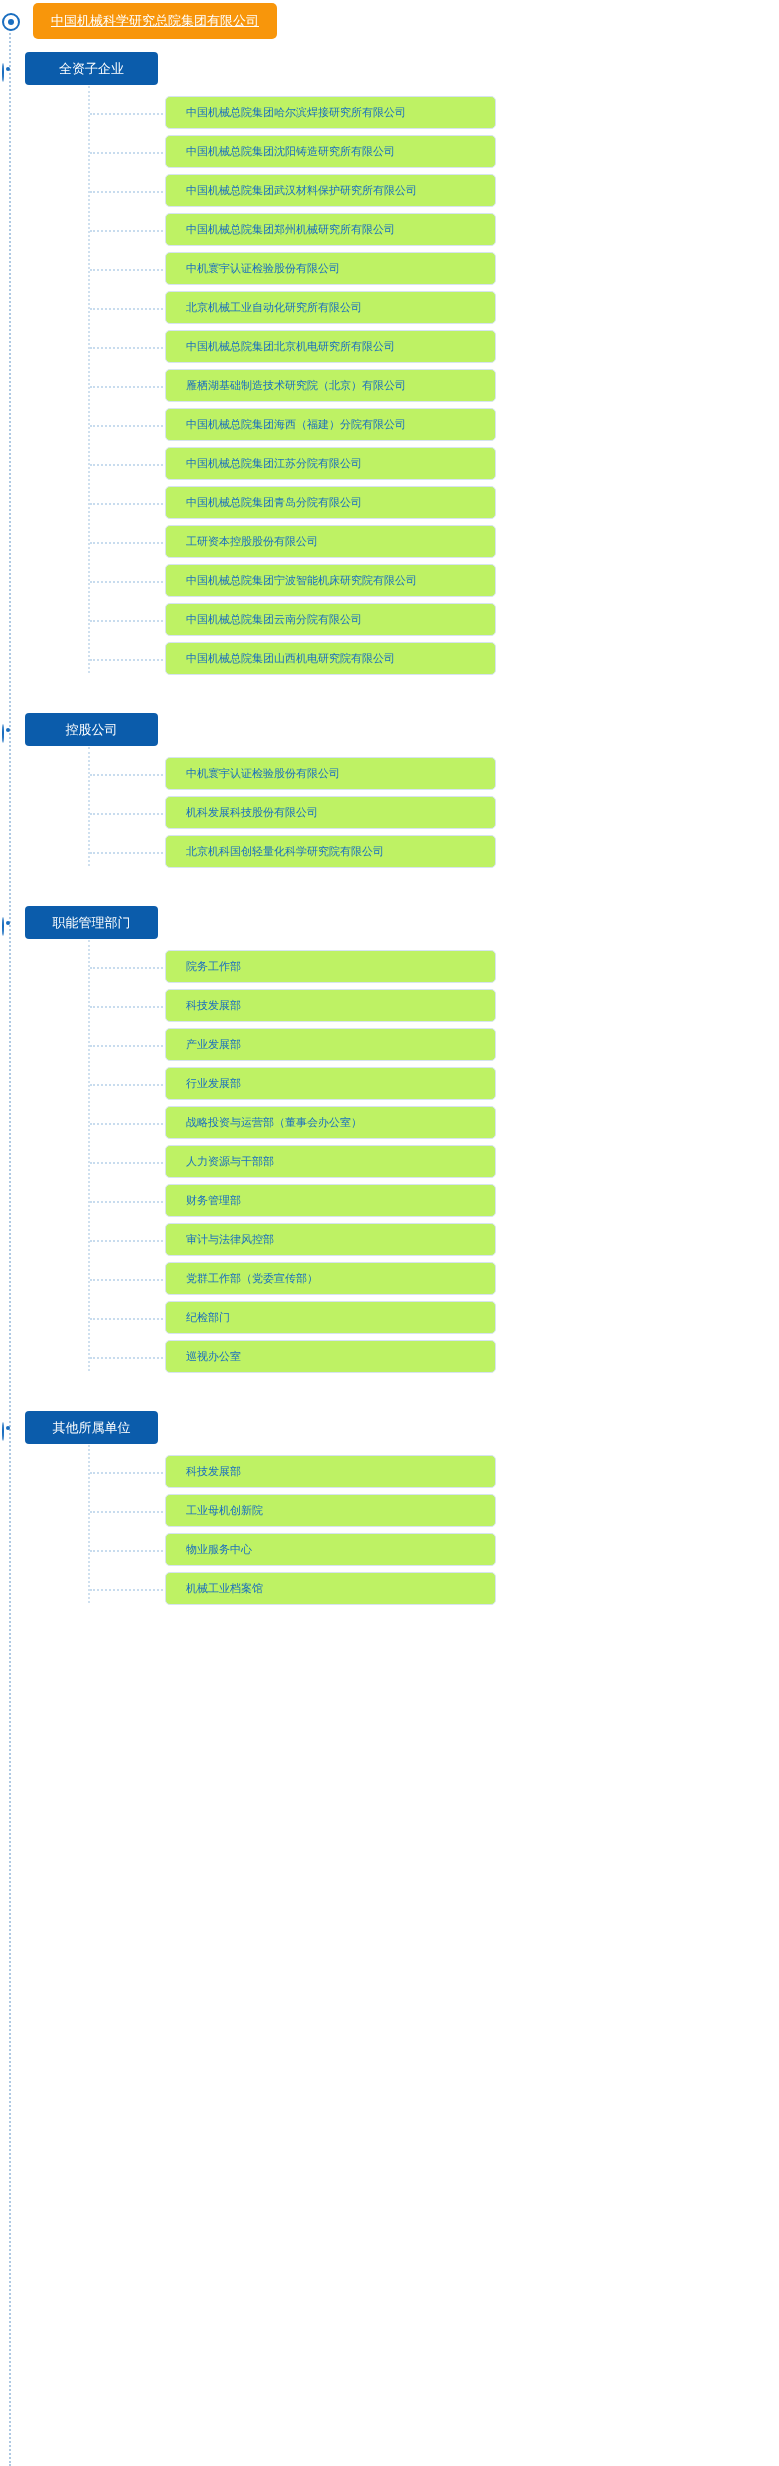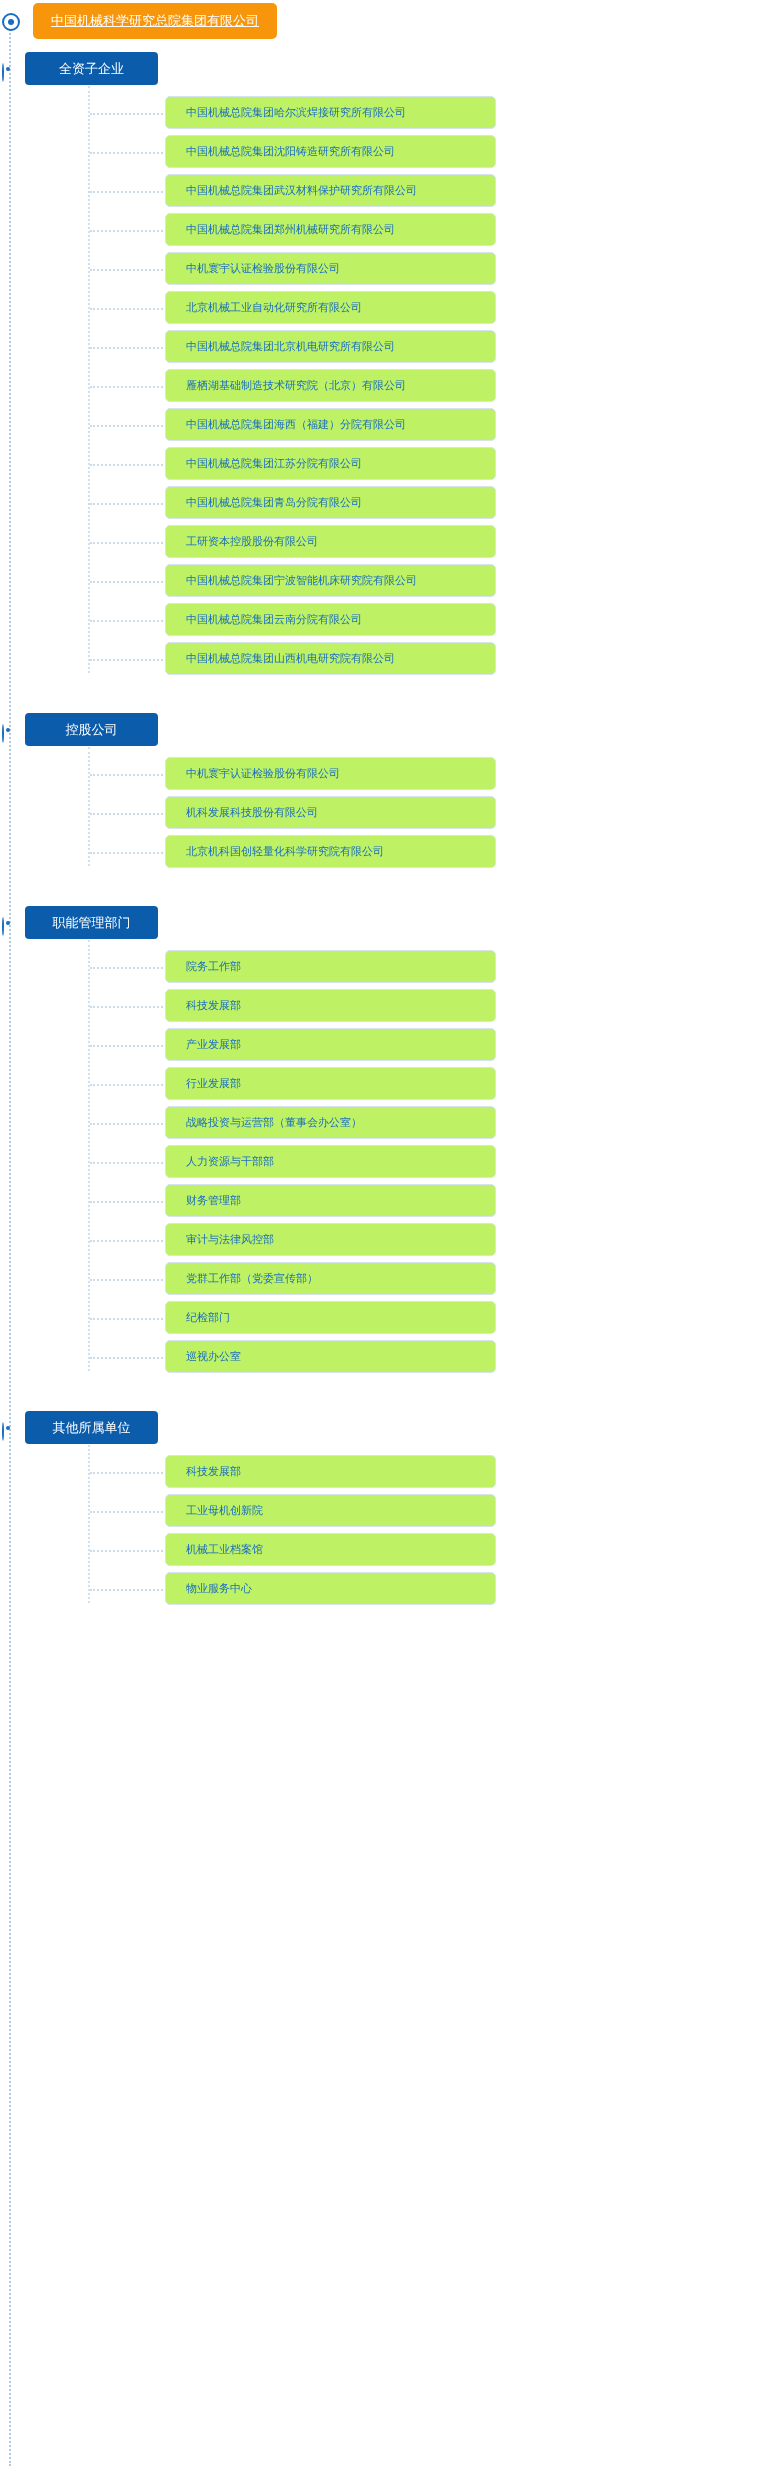--- a/index.html
+++ b/index.html
@@ -327,24 +327,24 @@
           <li class="item">
             <span class="item-connector"></span>
             <div class="item-box">科技发展部</div>
           </li>
           <li class="item">
             <span class="item-connector"></span>
             <div class="item-box">工业母机创新院</div>
           </li>
           <li class="item">
             <span class="item-connector"></span>
+            <div class="item-box">物业服务中心</div>
+          </li>
+          <li class="item">
+            <span class="item-connector"></span>
             <div class="item-box">机械工业档案馆</div>
-          </li>
-          <li class="item">
-            <span class="item-connector"></span>
-            <div class="item-box">物业服务中心</div>
           </li>
         </ul>
         <div class="spacer-md"></div>
       </div>
     </div>
 
 </div>
 
 </body></html>

